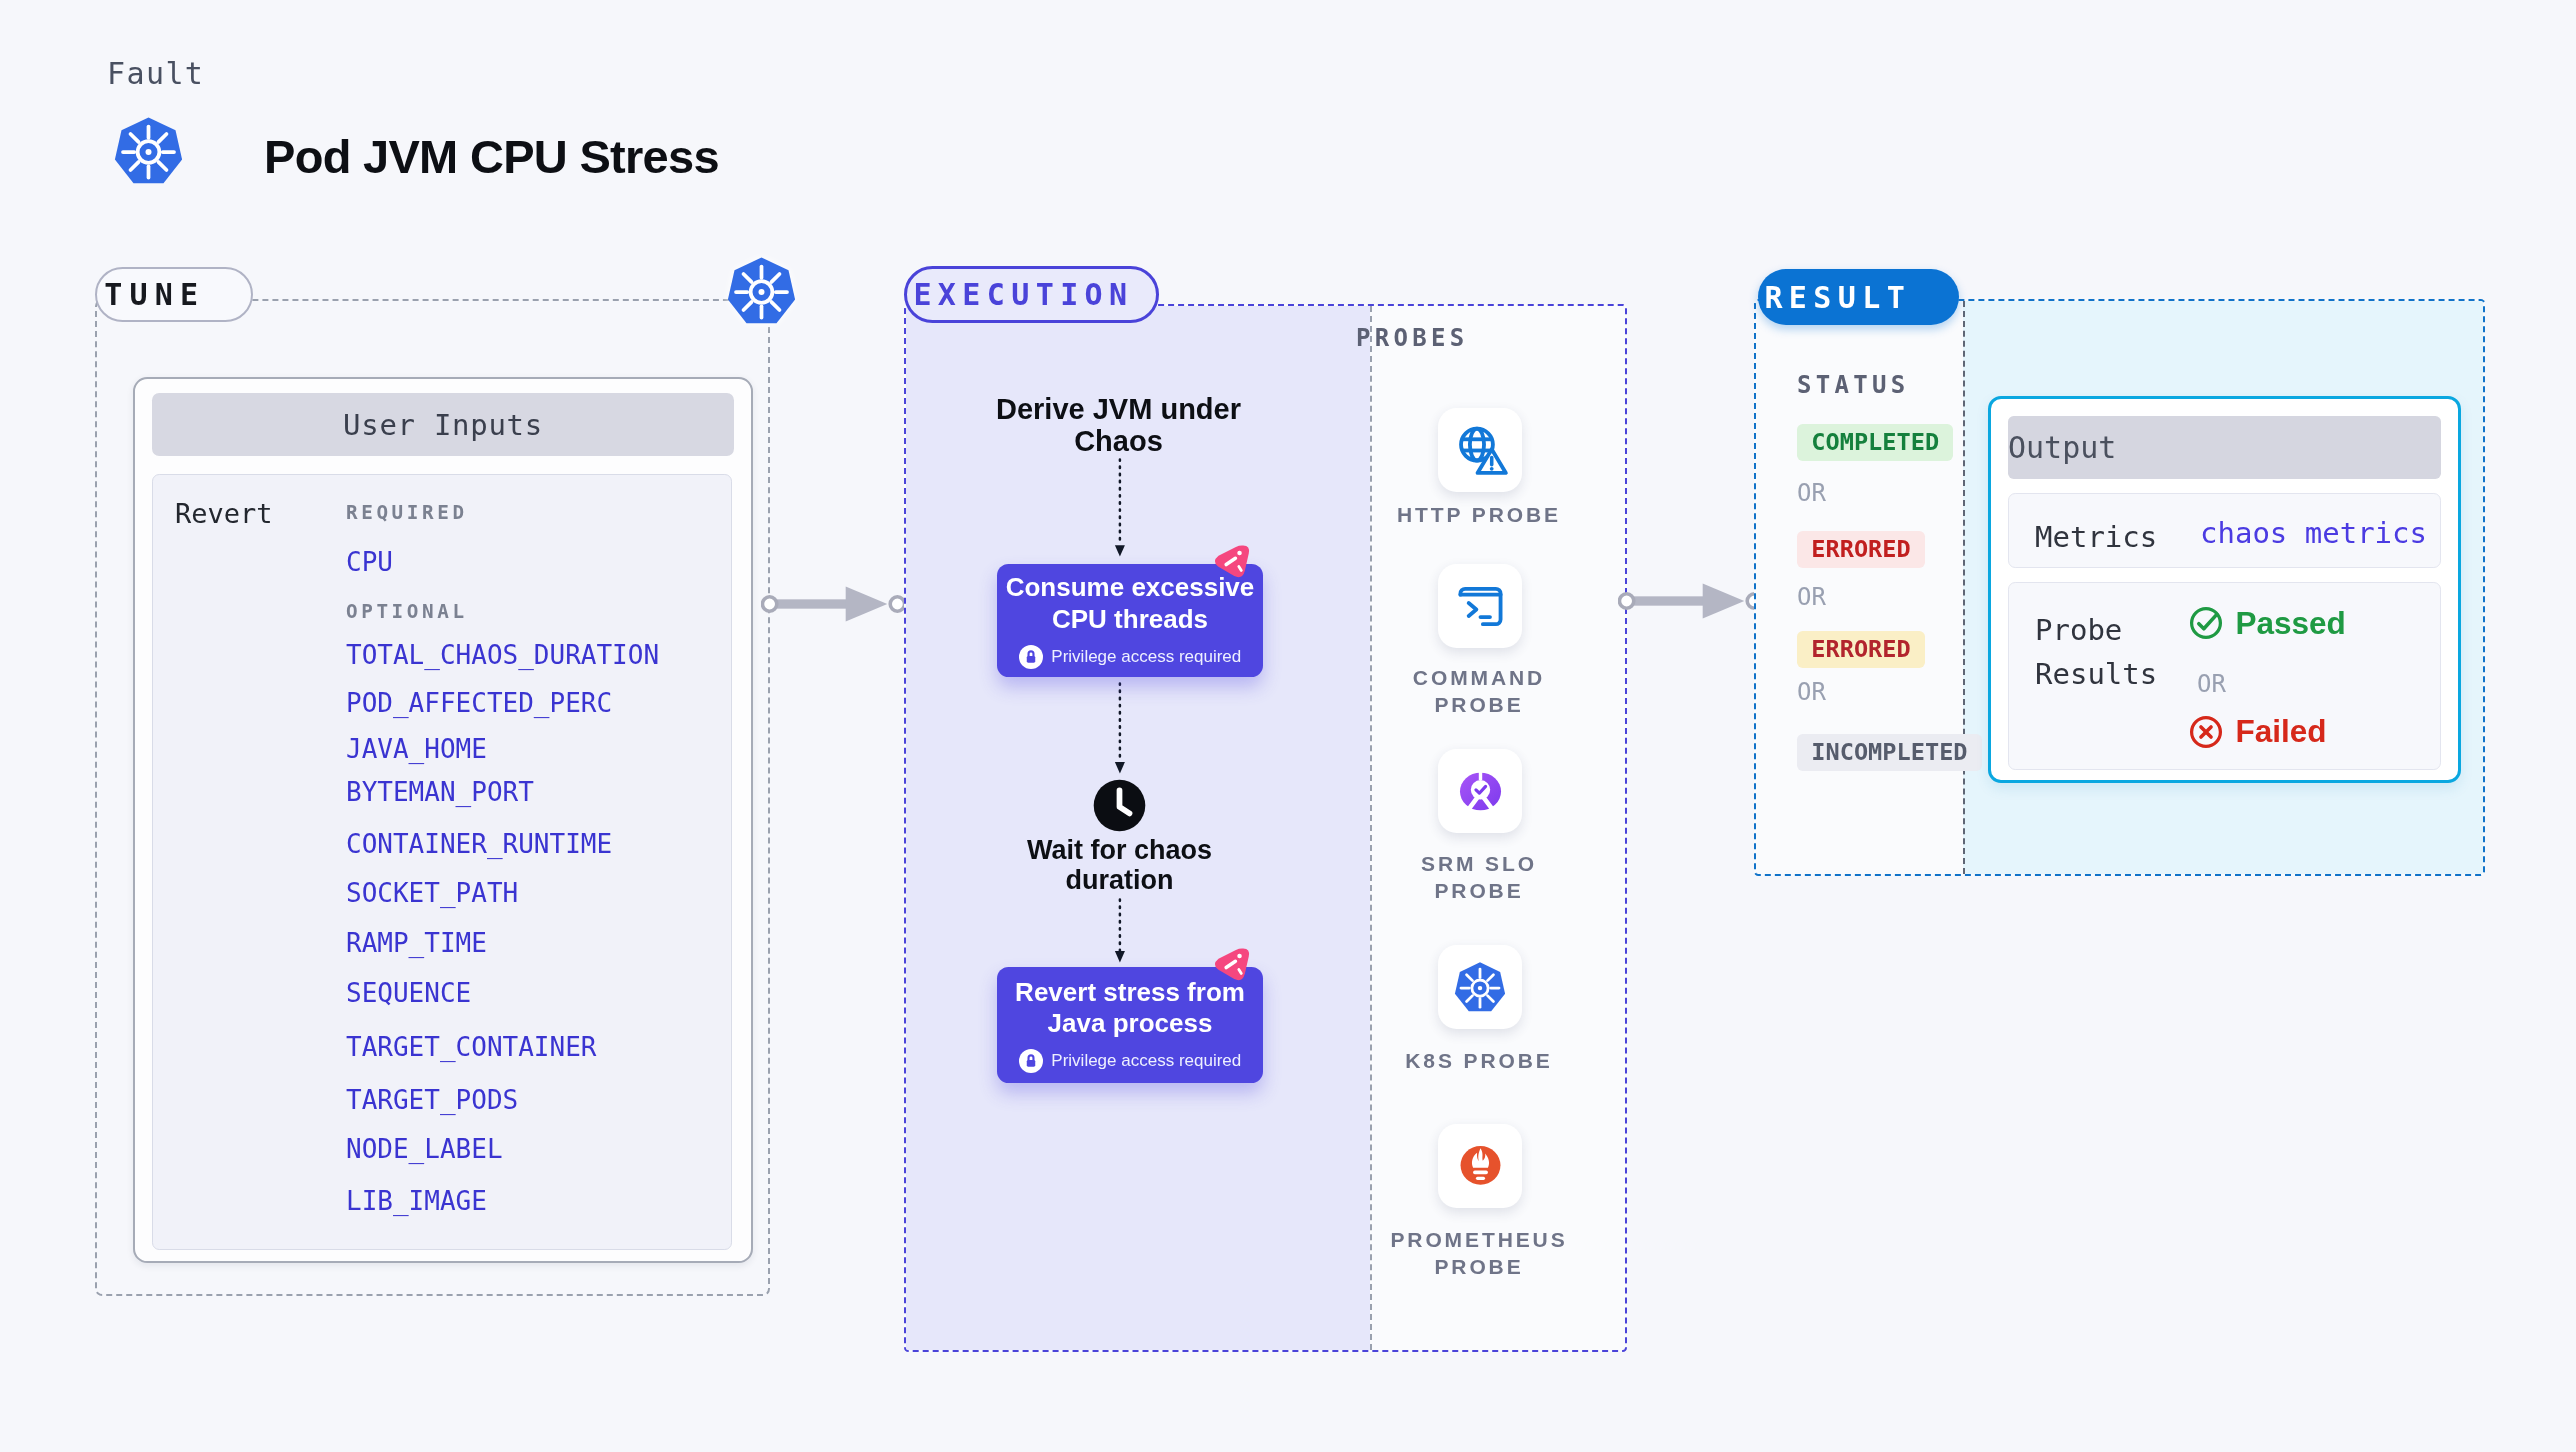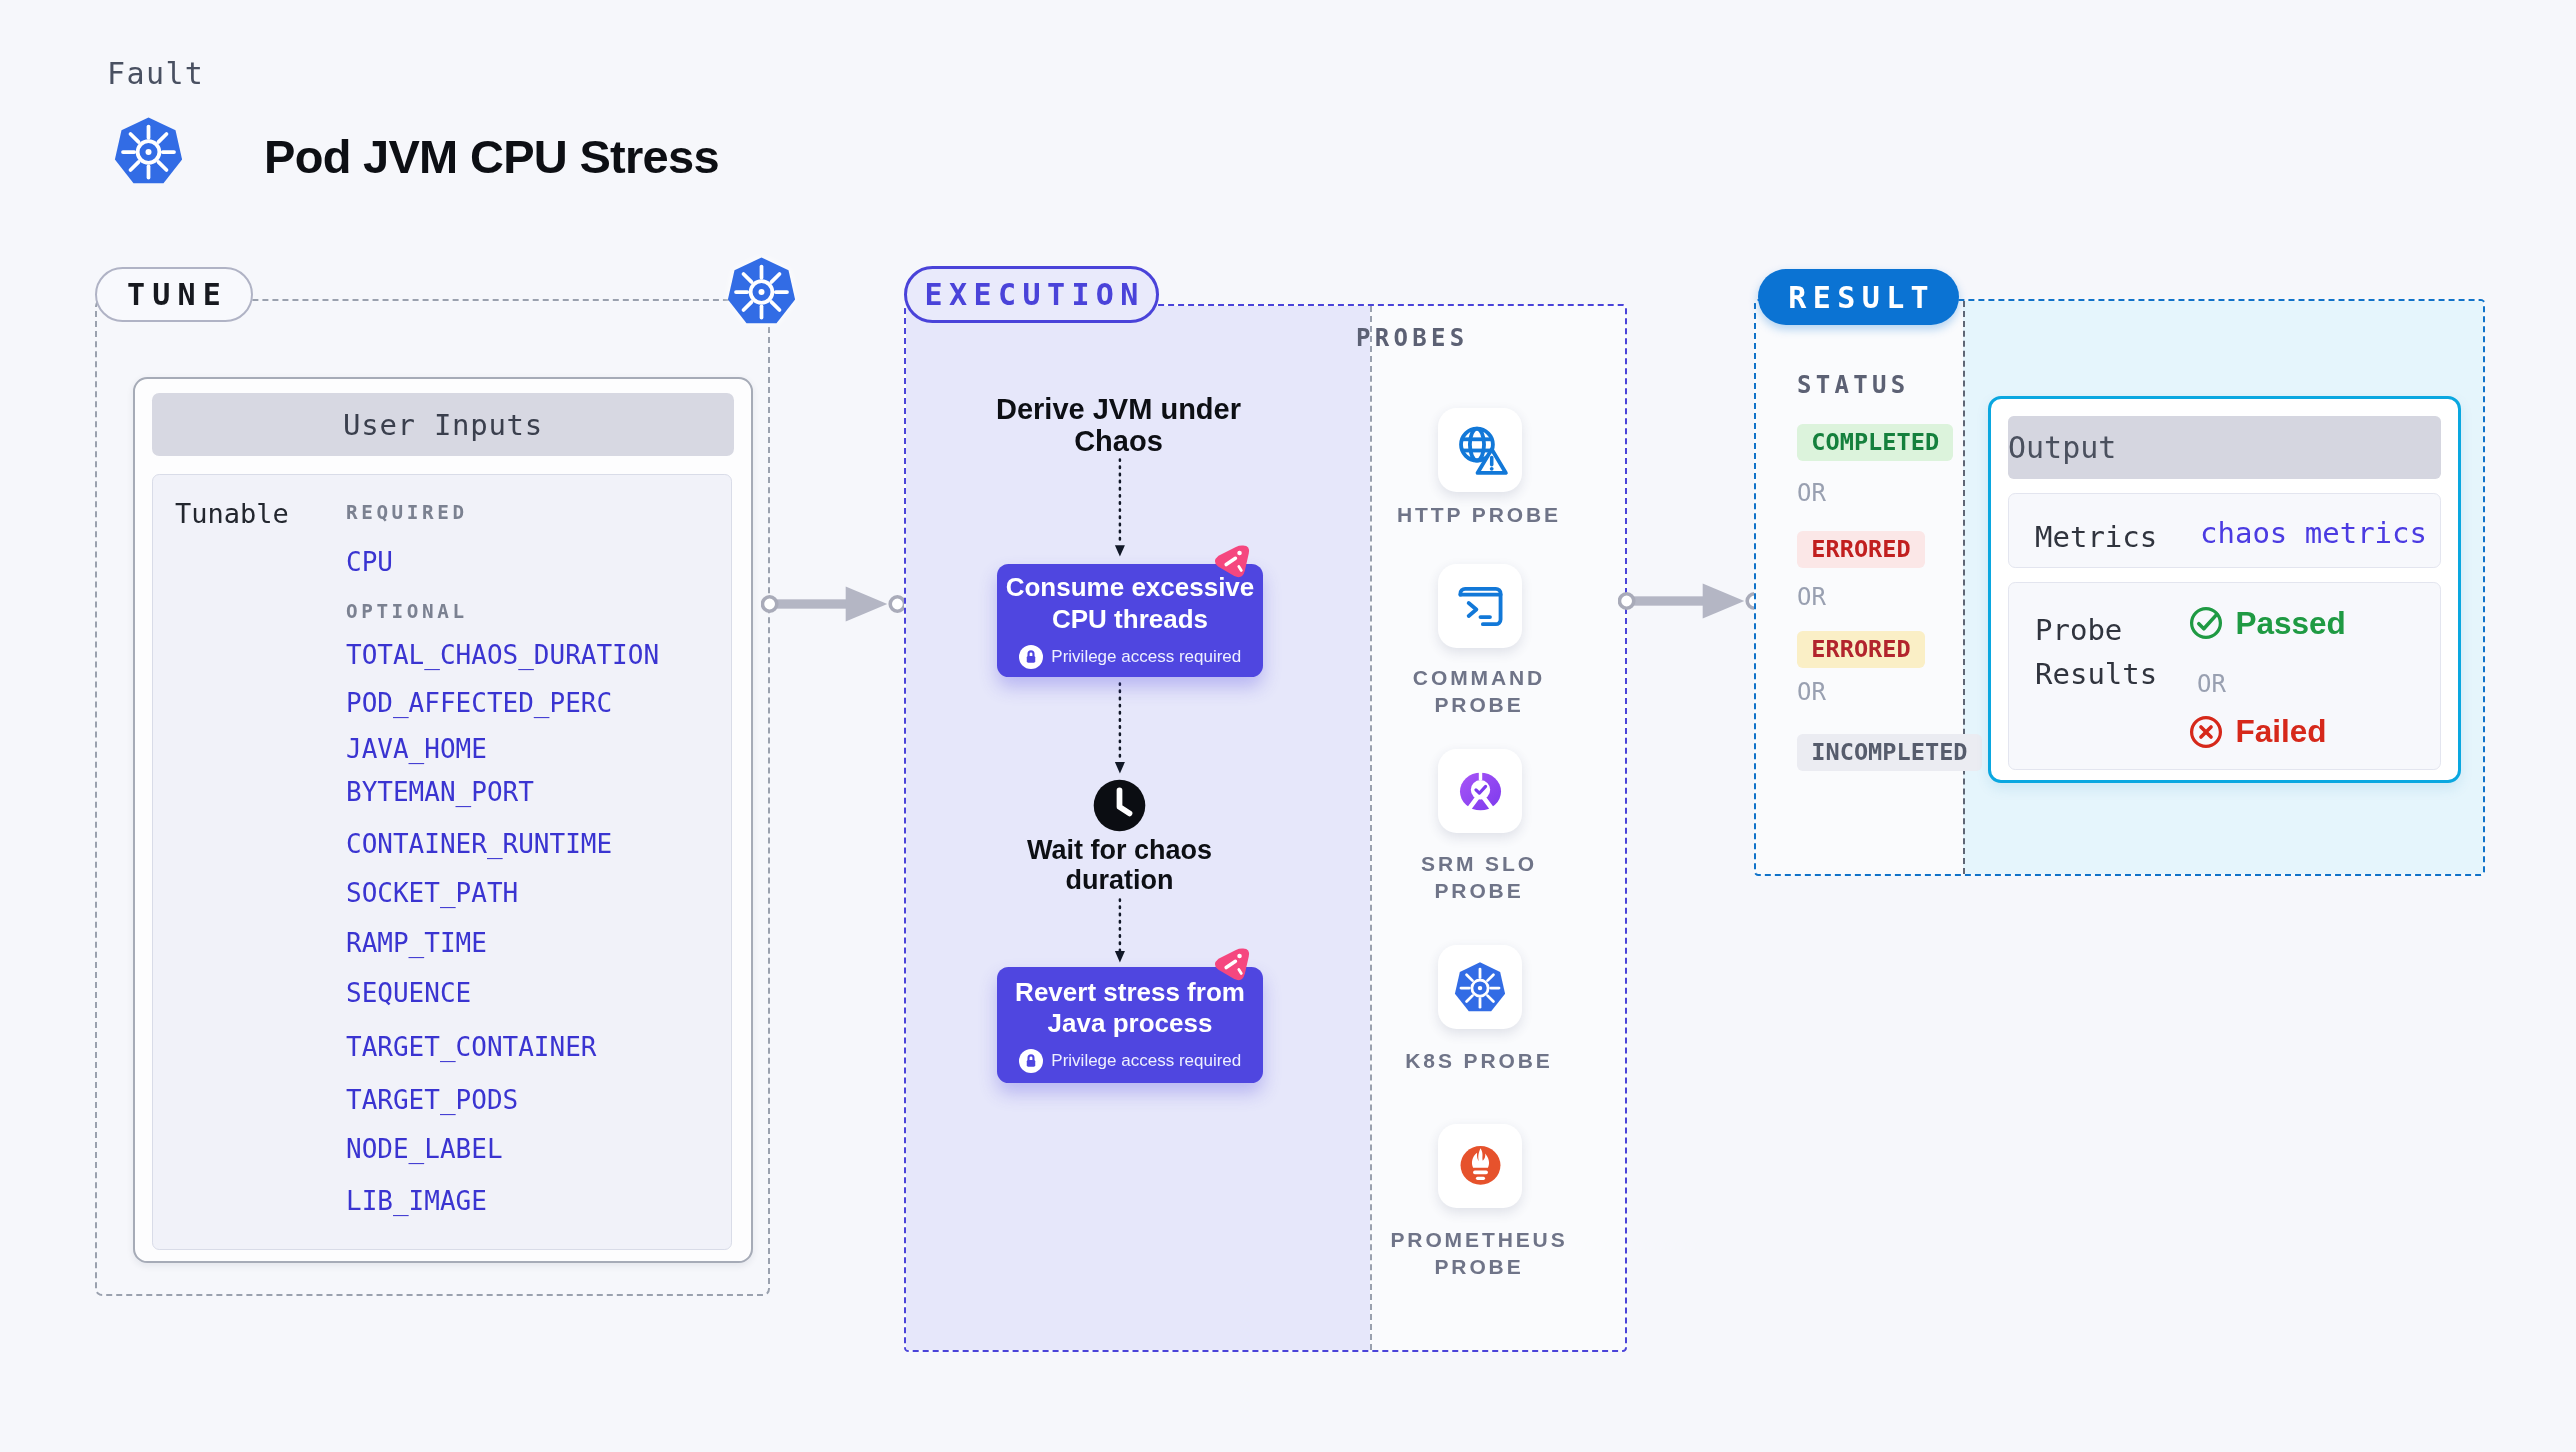--- a/index.html
+++ b/index.html
@@ -17,21 +17,21 @@
   .sans{font-family:"Liberation Sans","DejaVu Sans",sans-serif;}
   #canvas{position:relative;width:2576px;height:1452px;background:var(--page-bg);overflow:hidden;
           font-family:"Liberation Sans","DejaVu Sans",sans-serif;padding-left:34px;}
   .abs{position:absolute;}
 
   
   .kicker{left:107px;top:56px;font-size:30px;color:#495061;letter-spacing:1.4px;}
   .page-title{left:264px;top:129px;font-size:47px;font-weight:700;color:var(--ink);letter-spacing:-0.7px;}
 
   
-  .chip{display:flex;align-items:center;justify-content:center;border-radius:43px;
+  .chip{display:flex;align-items:center;border-radius:43px;
         font-family:"DejaVu Sans Mono",monospace;font-weight:700;z-index:6;}
   .chip-tune{left:95px;top:267px;width:158px;height:55px;background:#f8f9fd;border:2.9px solid #b0b3c5;
              font-size:30px;color:#17191f;letter-spacing:7.2px;padding-left:7.2px;}
   .chip-exec{left:904px;top:266px;width:255px;height:57px;background:var(--chip-lavender);
              border:3.6px solid var(--indigo);font-size:30px;color:var(--indigo);letter-spacing:6.4px;padding-left:6.4px;}
   .chip-result{left:1758px;top:269px;width:201px;height:56px;background:var(--result-blue);
              font-size:30px;color:#fff;letter-spacing:6.4px;padding-left:6.4px;box-shadow:0 4.3px 10px rgba(11,115,211,.3);}
 
   
   .tune-panel{left:95px;top:299px;width:675px;height:997px;border:2.9px dashed var(--gray-dash);border-radius:7.2px;}
@@ -137,21 +137,21 @@
   </div>
   <svg class="abs" style="left:724px;top:252px;filter:drop-shadow(0 0 4.3px #fff)" width="75" height="77" viewBox="0 0 100 100">
       <use href="#k8s-sym"></use>
     </svg>
 
   <div class="abs ui-card">
     <div class="abs ui-header mono">
       <span>User Inputs</span>
     </div>
     <div class="abs ui-list mono">
-      <div class="abs tunable-label">Tunable</div>
+      <div class="abs tunable-label">Revert</div>
       <div class="abs ui-row group-label" style="top:26px">REQUIRED</div>
       <div class="abs ui-row tunable-item" style="top:72px">CPU</div>
       <div class="abs ui-row group-label" style="top:125px">OPTIONAL</div>
       <div class="abs ui-row tunable-item" style="top:165px">TOTAL_CHAOS_DURATION</div>
       <div class="abs ui-row tunable-item" style="top:213px">POD_AFFECTED_PERC</div>
       <div class="abs ui-row tunable-item" style="top:259px">JAVA_HOME</div>
       <div class="abs ui-row tunable-item" style="top:302px">BYTEMAN_PORT</div>
       <div class="abs ui-row tunable-item" style="top:354px">CONTAINER_RUNTIME</div>
       <div class="abs ui-row tunable-item" style="top:403px">SOCKET_PATH</div>
       <div class="abs ui-row tunable-item" style="top:453px">RAMP_TIME</div>

